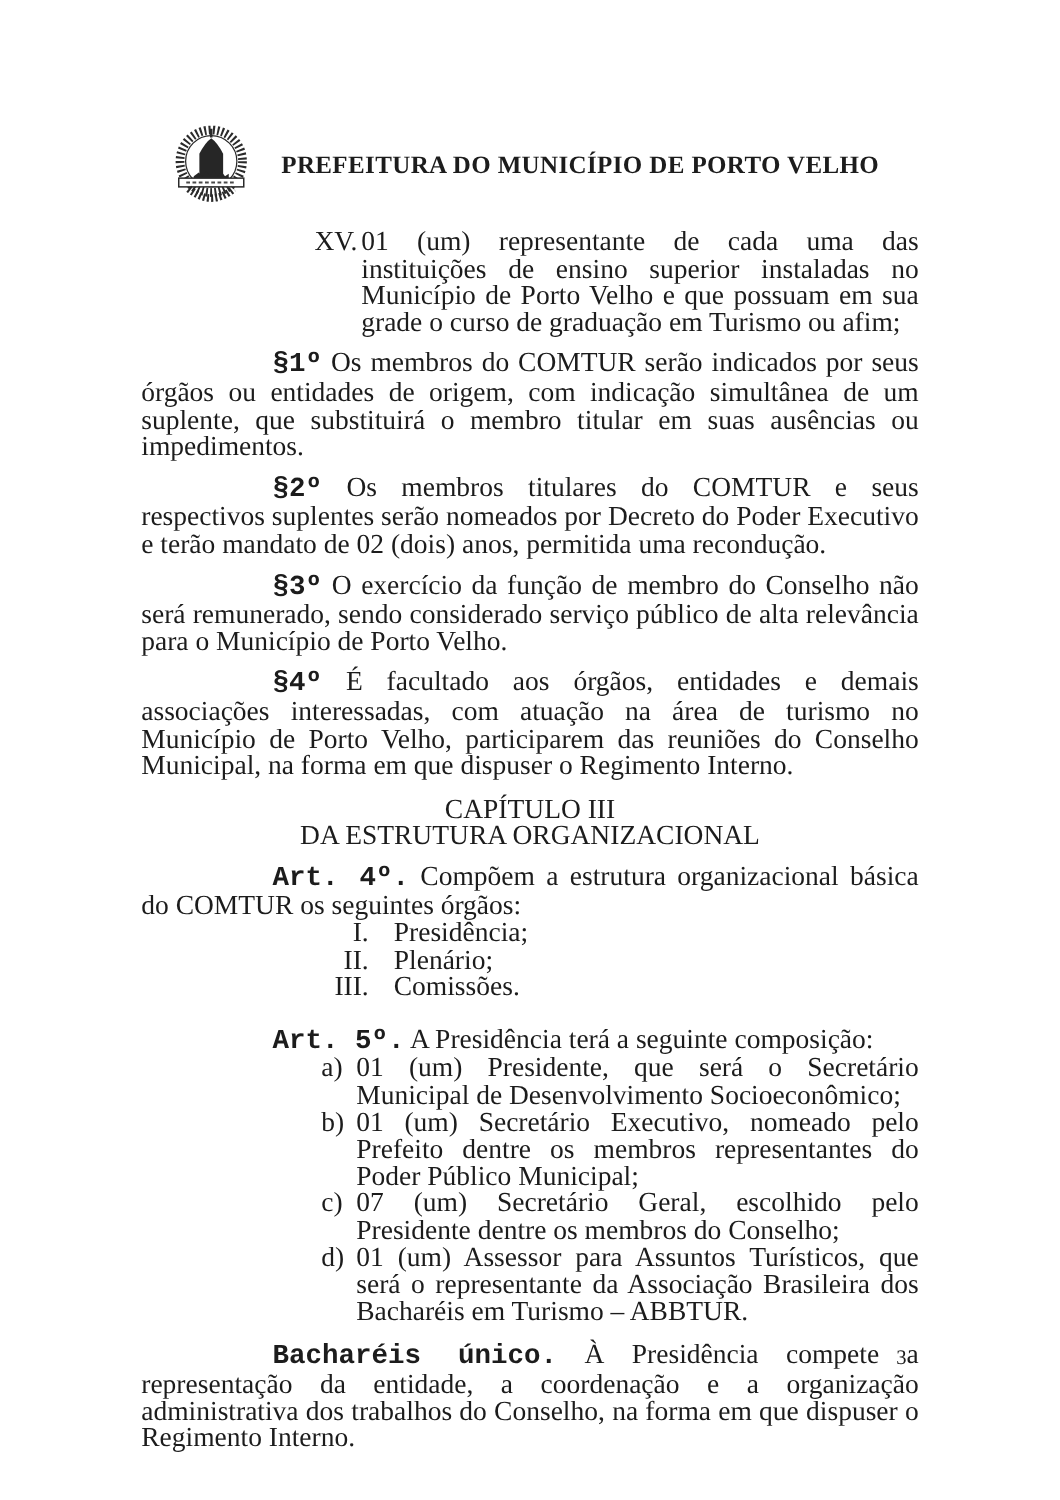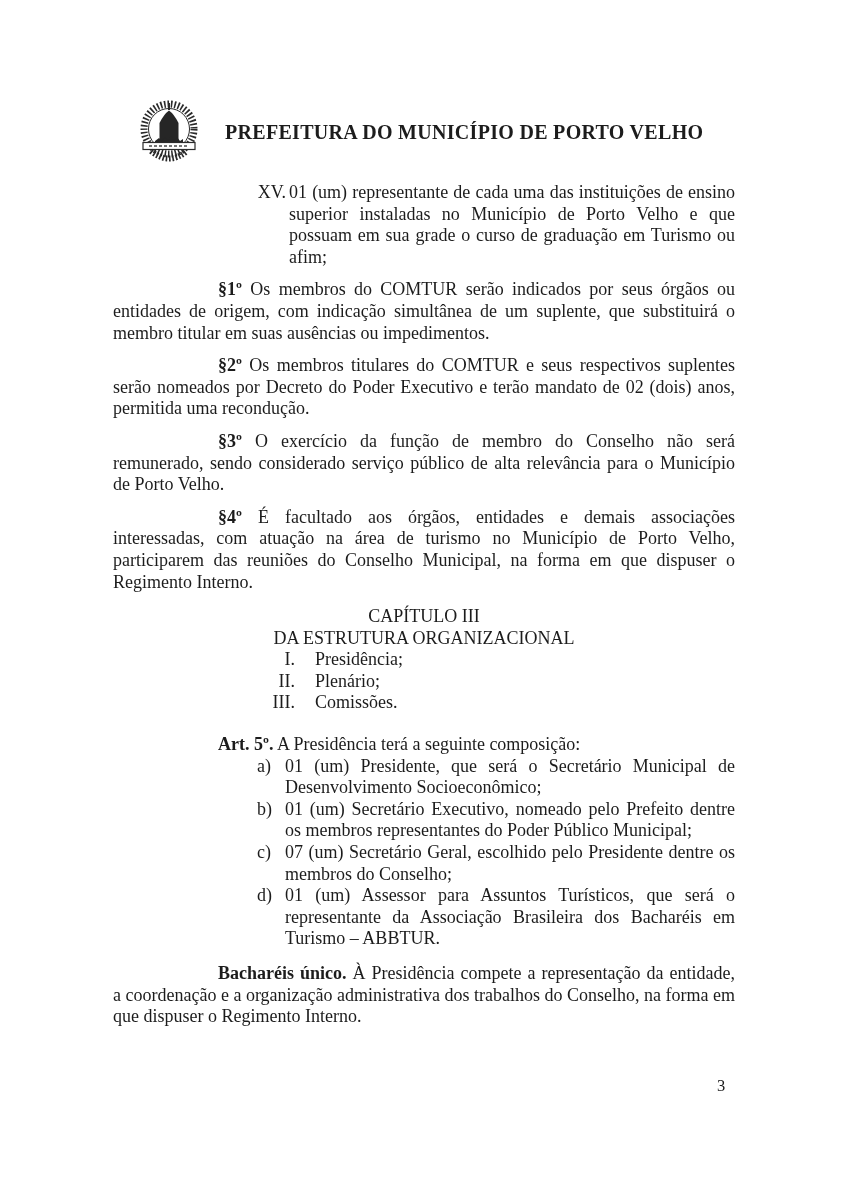--- a/index.html
+++ b/index.html
@@ -25,32 +25,32 @@
     font-size: 20px;
     letter-spacing: 0.3px;
     margin-left: 11px;
     white-space: nowrap;
   }
   .content {
     position: absolute;
     left: 113px;
     top: 182px;
     width: 622px;
-    font-size: 18px;
+    font-size: 22px;
     line-height: 21.6px;
     text-align: justify;
   }
   p { margin: 0; }
   
   .ritem { display: flex; }
   .rmark { flex: 0 0 173px; text-align: right; }
   .rtext { flex: 1; padding-left: 3px; text-align: justify; }
   
   .para { margin-top: 11px; text-indent: 105px; }
-  .lead { font-weight: bold; }
+  .lead { font-weight: bold; font-family: Liberation Mono, monospace; }
   
   .chapter { margin-top: 13px; text-align: center; font-weight: normal; }
   
   .roman-item { display: flex; }
   .roman-mark { flex: 0 0 182px; text-align: right; }
   .roman-text { padding-left: 20px; }
   
   .alpha-item { display: flex; margin-left: 144px; }
   .alpha-mark { flex: 0 0 28px; }
   .alpha-text { flex: 1; text-align: justify; }
@@ -97,20 +97,21 @@
 
     <p class="para"><span class="lead">§3º</span> <span>O exercício da função de membro do Conselho não será remunerado, sendo considerado serviço público de alta relevância para o Município de Porto Velho.</span></p>
 
     <p class="para"><span class="lead">§4º</span> <span>É facultado aos órgãos, entidades e demais associações interessadas, com atuação na área de turismo no Município de Porto Velho, participarem das reuniões do Conselho Municipal, na forma em que dispuser o Regimento Interno.</span></p>
 
     <div class="chapter">
       <div>CAPÍTULO III</div>
       <div>DA ESTRUTURA ORGANIZACIONAL</div>
     </div>
 
+    <p class="para"><span class="lead">Art. 4º.</span> <span>Compõem a estrutura organizacional básica do COMTUR os seguintes órgãos:</span></p>
 
     <div>
       <div class="roman-item">
         <span class="roman-mark">I.</span>
         <span class="roman-text">Presidência;</span>
       </div>
       <div class="roman-item">
         <span class="roman-mark">II.</span>
         <span class="roman-text">Plenário;</span>
       </div>

